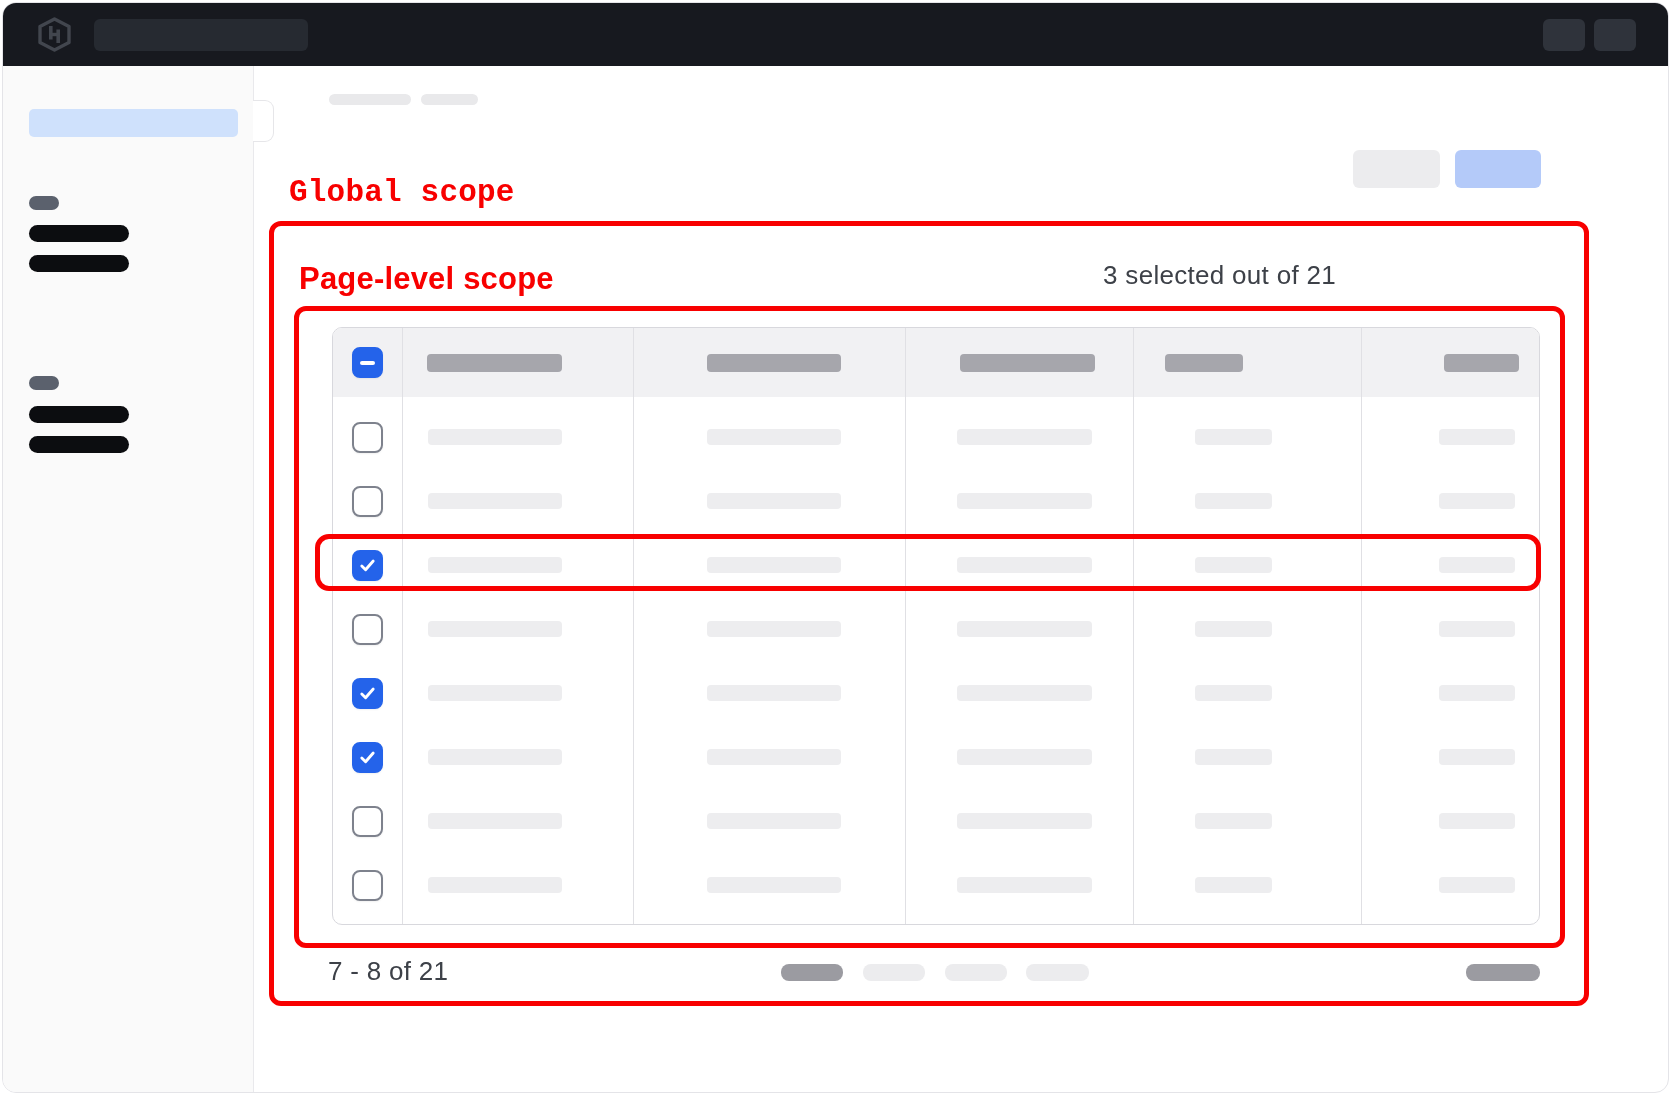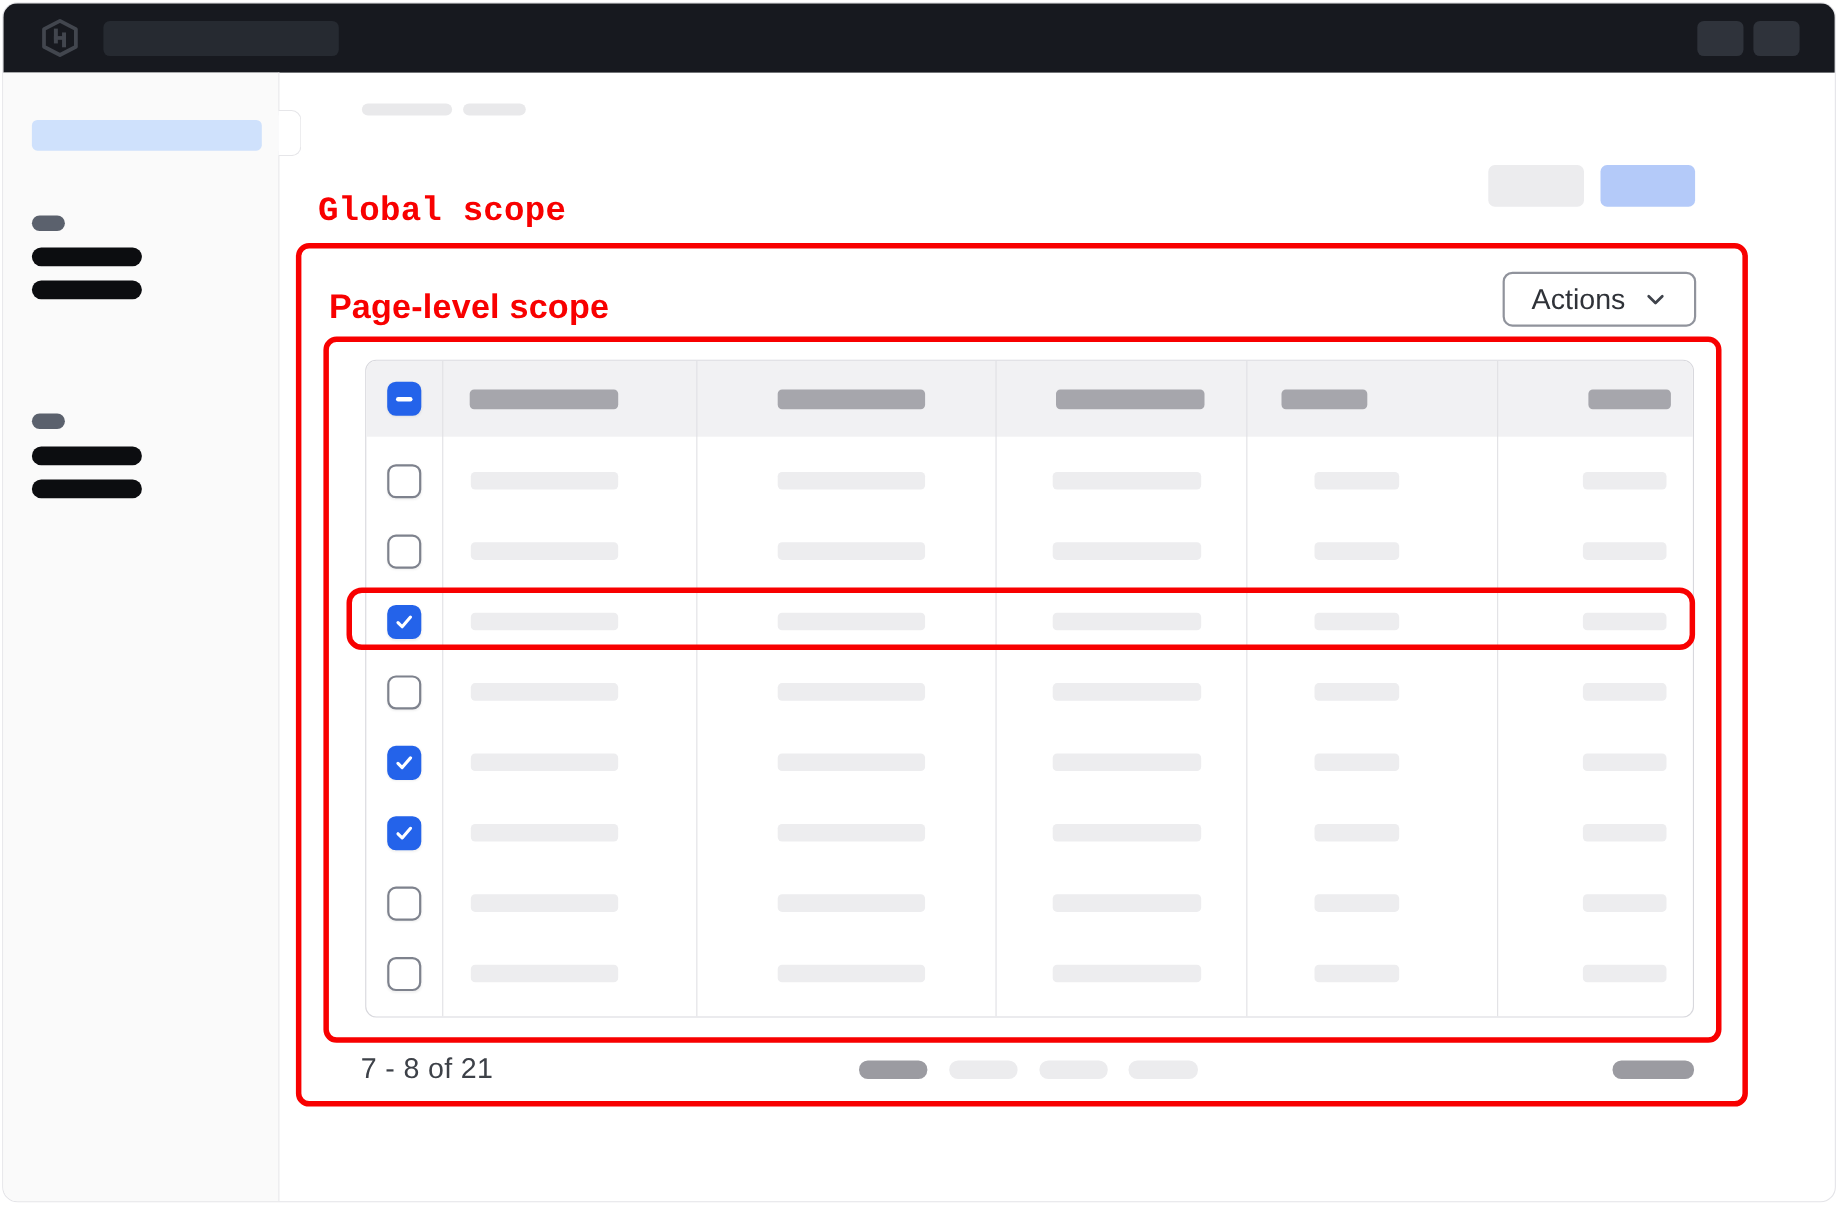--- a/index.html
+++ b/index.html
@@ -110,26 +110,21 @@
     <div class="sb-item" style="top:340px"></div>
     <div class="sb-item" style="top:370px"></div>
   </div>
   <div class="sb-tab"></div>
 
   <div class="crumb c1"></div>
   <div class="crumb c2"></div>
   <div class="btn-skel gray"></div>
   <div class="btn-skel blue"></div>
 
-  <div class="actions-btn">
-    <span>Actions</span>
-    <svg width="22" height="22" viewBox="0 0 16 16">
-      <path d="M3.5 6l4.5 4.5L12.5 6" fill="none" stroke="#3f434b" stroke-width="1.8" stroke-linecap="round" stroke-linejoin="round"></path>
-    </svg>
-  </div>
+  <div class="sel-summary">3 selected out of 21</div>
 
   <div class="tbl">
     <div class="thead-bg"></div>
     <div class="vline vl0"></div>
     <div class="vline vl1"></div>
     <div class="vline vl2"></div>
     <div class="vline vl3"></div>
     <div class="vline vl4"></div>
 
     <div class="thead">

